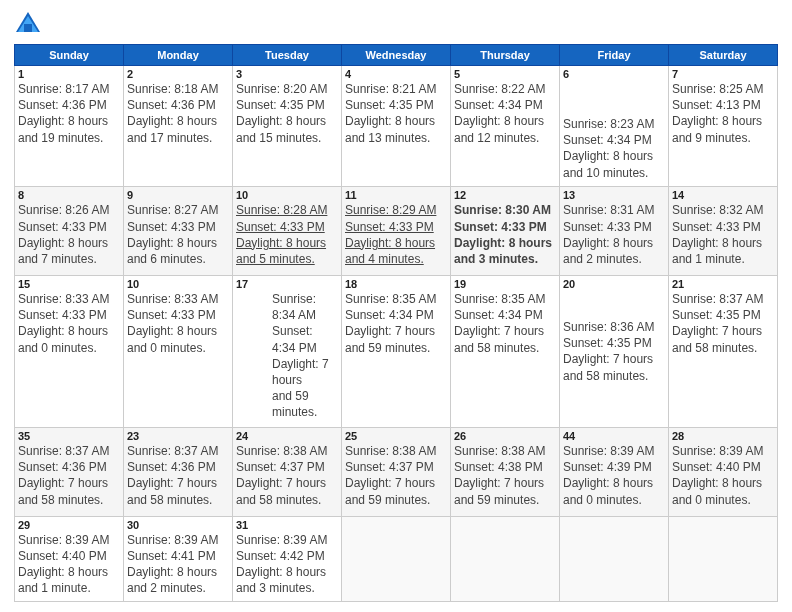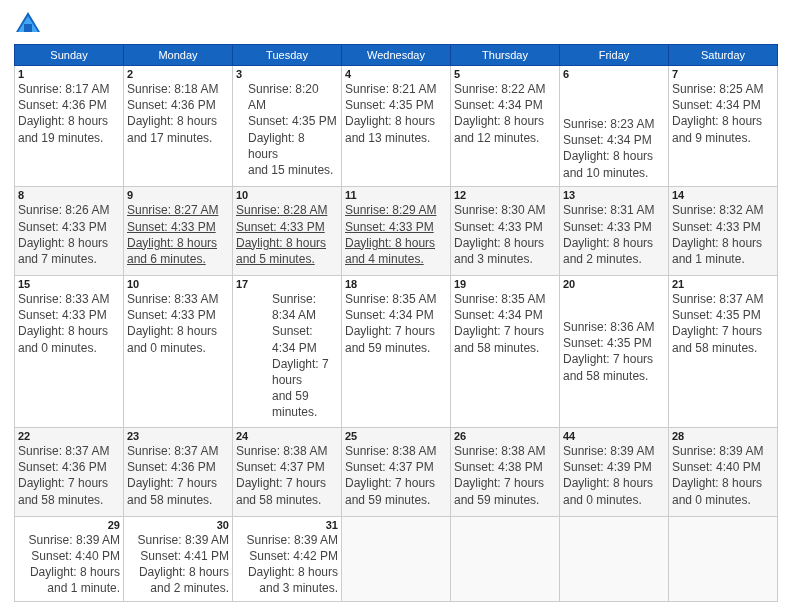--- a/index.html
+++ b/index.html
@@ -62,21 +62,21 @@
     .calendar {
       flex: 1;
       border-collapse: collapse;
       width: 100%;
       table-layout: fixed;
     }
     .calendar th {
       background: #1565c0;
       color: #fff;
       font-size: 11px;
-      font-weight: normal;
+      font-weight: bold;
       padding: 4px 3px;
       border: 1px solid #0d47a1;
     }
     .calendar td {
       border: 1px solid #ccc;
       vertical-align: top;
       padding: 2px 3px;
       font-size: 8.5px;
       color: #333;
       background: #fff;
@@ -95,21 +95,20 @@
     .day-info {
       font-size: 12px;
       line-height: 1.35;
       color: #444;
     }
     .empty {
       background: #f9f9f9 !important;
     }
     .last-row td {
       height: 72px;
-      text-align: right;
     }
   </style>
 </head>
 <body>
 
 <div class="page">
   <div class="header">
     <div class="logo">
       <svg class="logo-icon" viewBox="0 0 28 28">
         <polygon points="14,2 26,22 2,22" fill="#1565c0"></polygon>
@@ -150,21 +149,21 @@
           </td>
           <td>
             <span class="day-num">2</span>
             <div class="day-info" style="white-space: pre-line;">Sunrise: 8:18 AM
 Sunset: 4:36 PM
 Daylight: 8 hours
 and 17 minutes.</div>
           </td>
           <td>
             <span class="day-num">3</span>
-            <div class="day-info" style="white-space: pre-line; margin-left: 12px;">Sunrise: 8:20 AM
+            <div class="day-info" style="white-space: pre-line;">Sunrise: 8:20 AM
 Sunset: 4:35 PM
 Daylight: 8 hours
 and 15 minutes.</div>
           </td>
           <td>
             <span class="day-num">4</span>
             <div class="day-info" style="white-space: pre-line;">Sunrise: 8:21 AM
 Sunset: 4:35 PM
 Daylight: 8 hours
 and 13 minutes.</div>
@@ -179,57 +178,57 @@
           <td>
             <span class="day-num">6</span>
             <div class="day-info" style="white-space: pre-line; margin-top: 36px;">Sunrise: 8:23 AM
 Sunset: 4:34 PM
 Daylight: 8 hours
 and 10 minutes.</div>
           </td>
           <td>
             <span class="day-num">7</span>
             <div class="day-info" style="white-space: pre-line;">Sunrise: 8:25 AM
-Sunset: 4:34 PM
+Sunset: 4:13 PM
 Daylight: 8 hours
 and 9 minutes.</div>
           </td>
         </tr>
         <tr>
           <td>
             <span class="day-num">8</span>
             <div class="day-info" style="white-space: pre-line;">Sunrise: 8:26 AM
 Sunset: 4:33 PM
 Daylight: 8 hours
 and 7 minutes.</div>
           </td>
           <td>
             <span class="day-num">9</span>
-            <div class="day-info" style="white-space: pre-line; text-decoration: underline;">Sunrise: 8:27 AM
+            <div class="day-info" style="white-space: pre-line;">Sunrise: 8:27 AM
 Sunset: 4:33 PM
 Daylight: 8 hours
 and 6 minutes.</div>
           </td>
           <td>
             <span class="day-num">10</span>
             <div class="day-info" style="white-space: pre-line; text-decoration: underline;">Sunrise: 8:28 AM
 Sunset: 4:33 PM
 Daylight: 8 hours
 and 5 minutes.</div>
           </td>
           <td>
             <span class="day-num">11</span>
             <div class="day-info" style="white-space: pre-line; text-decoration: underline;">Sunrise: 8:29 AM
 Sunset: 4:33 PM
 Daylight: 8 hours
 and 4 minutes.</div>
           </td>
           <td>
             <span class="day-num">12</span>
-            <div class="day-info" style="white-space: pre-line;">Sunrise: 8:30 AM
+            <div class="day-info" style="white-space: pre-line; font-weight: bold;">Sunrise: 8:30 AM
 Sunset: 4:33 PM
 Daylight: 8 hours
 and 3 minutes.</div>
           </td>
           <td>
             <span class="day-num">13</span>
             <div class="day-info" style="white-space: pre-line;">Sunrise: 8:31 AM
 Sunset: 4:33 PM
 Daylight: 8 hours
 and 2 minutes.</div>
@@ -288,21 +287,21 @@
           <td>
             <span class="day-num">21</span>
             <div class="day-info" style="white-space: pre-line;">Sunrise: 8:37 AM
 Sunset: 4:35 PM
 Daylight: 7 hours
 and 58 minutes.</div>
           </td>
         </tr>
         <tr>
           <td>
-            <span class="day-num">22</span>
+            <span class="day-num">35</span>
             <div class="day-info" style="white-space: pre-line;">Sunrise: 8:37 AM
 Sunset: 4:36 PM
 Daylight: 7 hours
 and 58 minutes.</div>
           </td>
           <td>
             <span class="day-num">23</span>
             <div class="day-info" style="white-space: pre-line;">Sunrise: 8:37 AM
 Sunset: 4:36 PM
 Daylight: 7 hours

